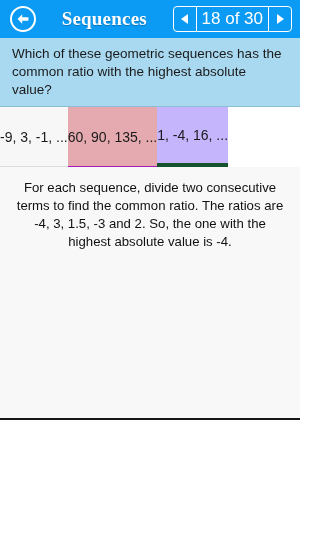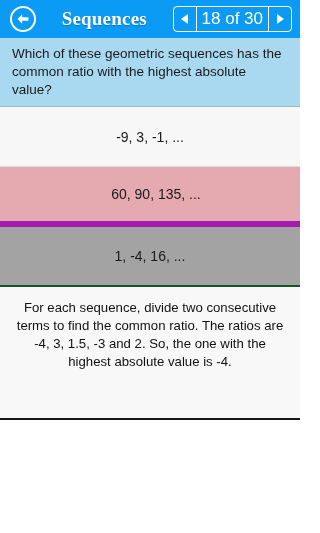--- a/index.html
+++ b/index.html
@@ -99,42 +99,41 @@
     font-size: 13.5px;
     line-height: 1.32;
     padding: 7px 12px 8px 12px;
     box-sizing: border-box;
   }
 
   
   .options {
     flex: 0 0 auto;
     display: flex;
-    flex-direction: column;
+    flex-direction: row;
   }
   .option {
     height: 60px;
     box-sizing: border-box;
     display: flex;
     align-items: center;
     justify-content: center;
     font-size: 14px;
     color: #1a1a1a;
     background: #f7f7f8;
     border-bottom: 1px solid #dcdcdc;
     cursor: pointer;
   }
   .option.state-wrong {
     background: #e5aab0;
-    border-bottom: 6px solid #a21caf;
-    padding-left: 12px;
+    border-bottom: 1px solid #a21caf;
   }
   .option.state-correct {
-    background: #a3a3a3;
-    border-bottom: 2px solid #14532d;
+    background: #c4b5fd;
+    border-bottom: 4px solid #14532d;
     align-items: center;
   }
 
   
   .exp-header {
     flex: 0 0 auto;
     height: 23px;
     box-sizing: border-box;
     background: linear-gradient(to bottom, #f2f2f2 0%, #dddddd 55%, #d2d2d2 100%);
     border-top: 1px solid #bdbdbd;

